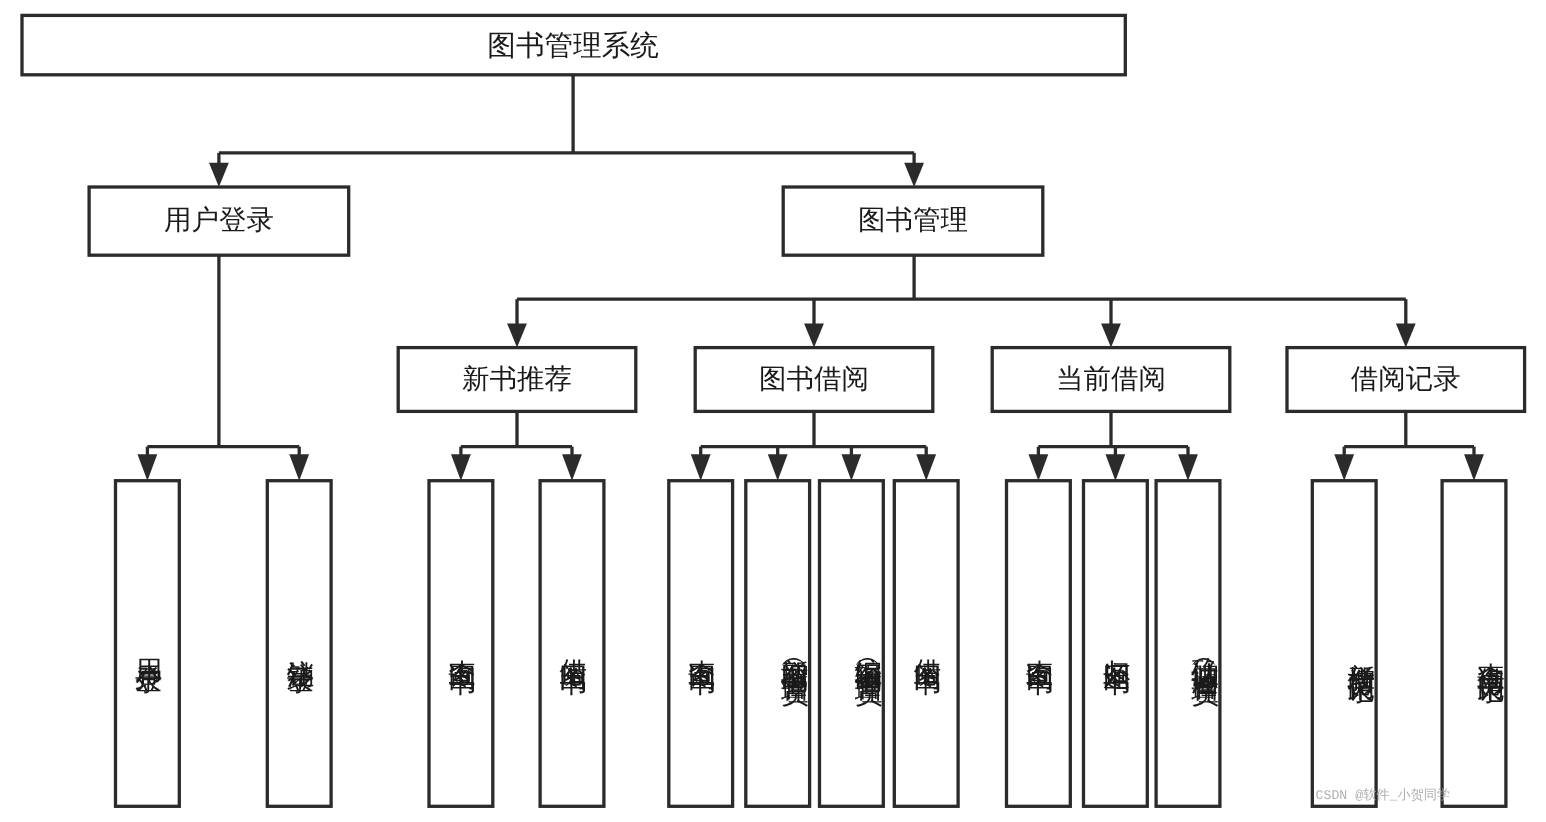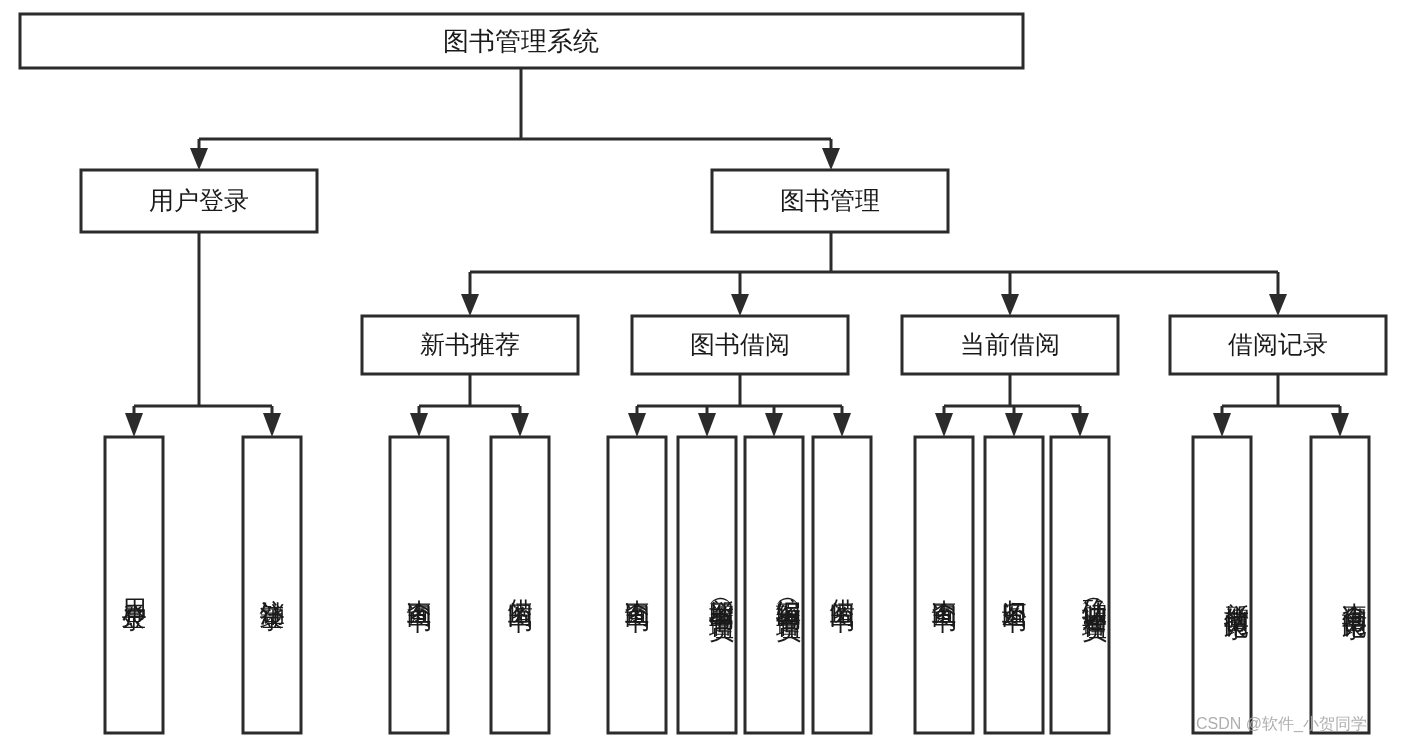--- a/index.html
+++ b/index.html
@@ -62,22 +62,22 @@
     display: flex;
     align-items: flex-start;
     justify-content: center;
     pointer-events: none;
     white-space: nowrap;
   }
   .watermark {
     position: absolute;
     left: 1196px;
     top: 714px;
-    font-family: Liberation Sans, sans-serif;
-    font-size: 16px;
+    font-family: Liberation Mono, monospace;
+    font-size: 12px;
     color: #a8a8a8;
     white-space: nowrap;
     opacity: 0.92;
   }
 </style>
 </head>
 <body>
 
 <div id="diagram-root">
 

